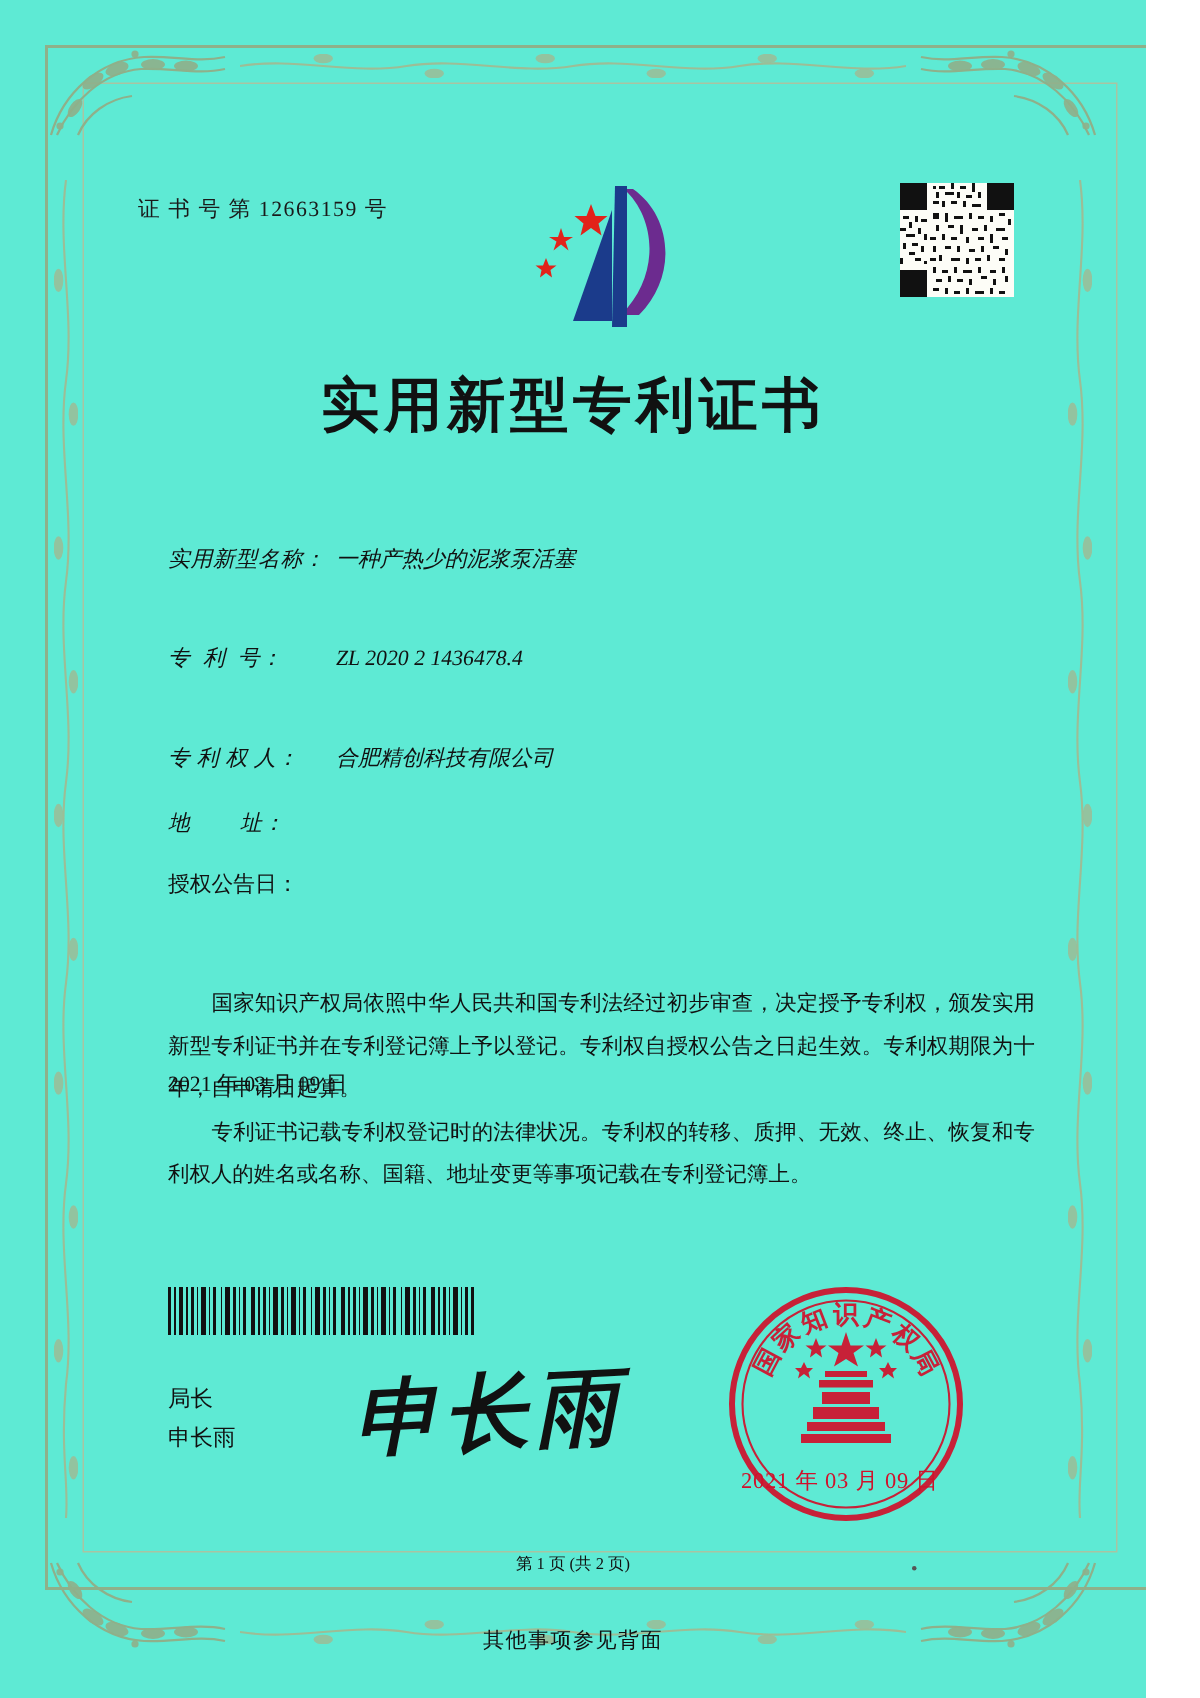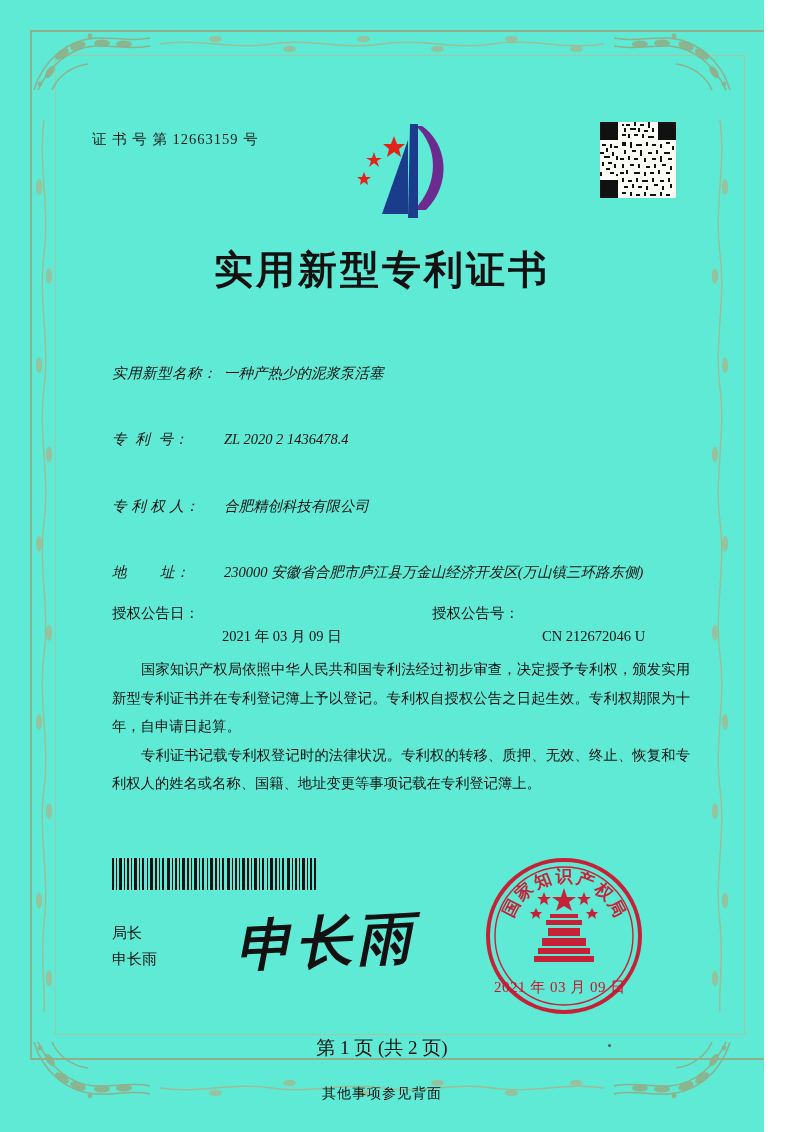--- a/index.html
+++ b/index.html
@@ -129,21 +129,21 @@
     flex: 1 1 auto;
     margin-top: 23px;
   }
   .frow.tight { margin-bottom: 19px; }
   .frow-two {
     display: flex;
     align-items: flex-start;
     margin-bottom: 20px;
     line-height: 1.5;
   }
-  .frow-two .seg1 { display: flex; width: 320px; }
+  .frow-two .seg1 { display: flex; width: 320px; flex-direction: column; }
   .frow-two .seg2 { display: flex; }
   .frow-two .flabel2 {
     width: 110px;
     flex: 0 0 110px;
     white-space: pre;
   }
 
   
   .paras {
     position: absolute;
@@ -204,21 +204,21 @@
     color: #d0112b;
     letter-spacing: 0.5px;
   }
 
   
   .page-no {
     position: absolute;
     left: 0; right: 0;
     top: 1035px;
     text-align: center;
-    font-size: 19px;
+    font-size: 11px;
     color: #111;
   }
   .footer-note {
     position: absolute;
     left: 0; right: 0;
     top: 1085px;
     text-align: center;
     font-size: 14px;
     color: #111;
     letter-spacing: 1px;
@@ -502,31 +502,26 @@
     </div>
 
 
     <div class="frow">
       <div class="flabel">专 利 权 人：</div>
       <div class="fvalue">合肥精创科技有限公司</div>
     </div>
 
     <div class="frow tight">
       <div class="flabel">地        址：</div>
-      <div class="fvalue">230000 安徽省合肥市庐江县万金山经济开发区(万山镇三环路东侧)</div>
     </div>
 
     <div class="frow-two">
       <div class="seg1">
         <div class="flabel2">授权公告日：</div>
         <div class="fvalue">2021 年 03 月 09 日</div>
-      </div>
-      <div class="seg2">
-        <div class="flabel2">授权公告号：</div>
-        <div class="fvalue">CN 212672046 U</div>
       </div>
     </div>
   </div>
 
   <div class="paras">
     <p class="para" style="margin:0 0 0 0;font-family:Liberation Serif, serif;">国家知识产权局依照中华人民共和国专利法经过初步审查，决定授予专利权，颁发实用新型专利证书并在专利登记簿上予以登记。专利权自授权公告之日起生效。专利权期限为十年，自申请日起算。</p>
     <p class="para" style="margin:0;">专利证书记载专利权登记时的法律状况。专利权的转移、质押、无效、终止、恢复和专利权人的姓名或名称、国籍、地址变更等事项记载在专利登记簿上。</p>
   </div>
 
   <div class="barcode">

